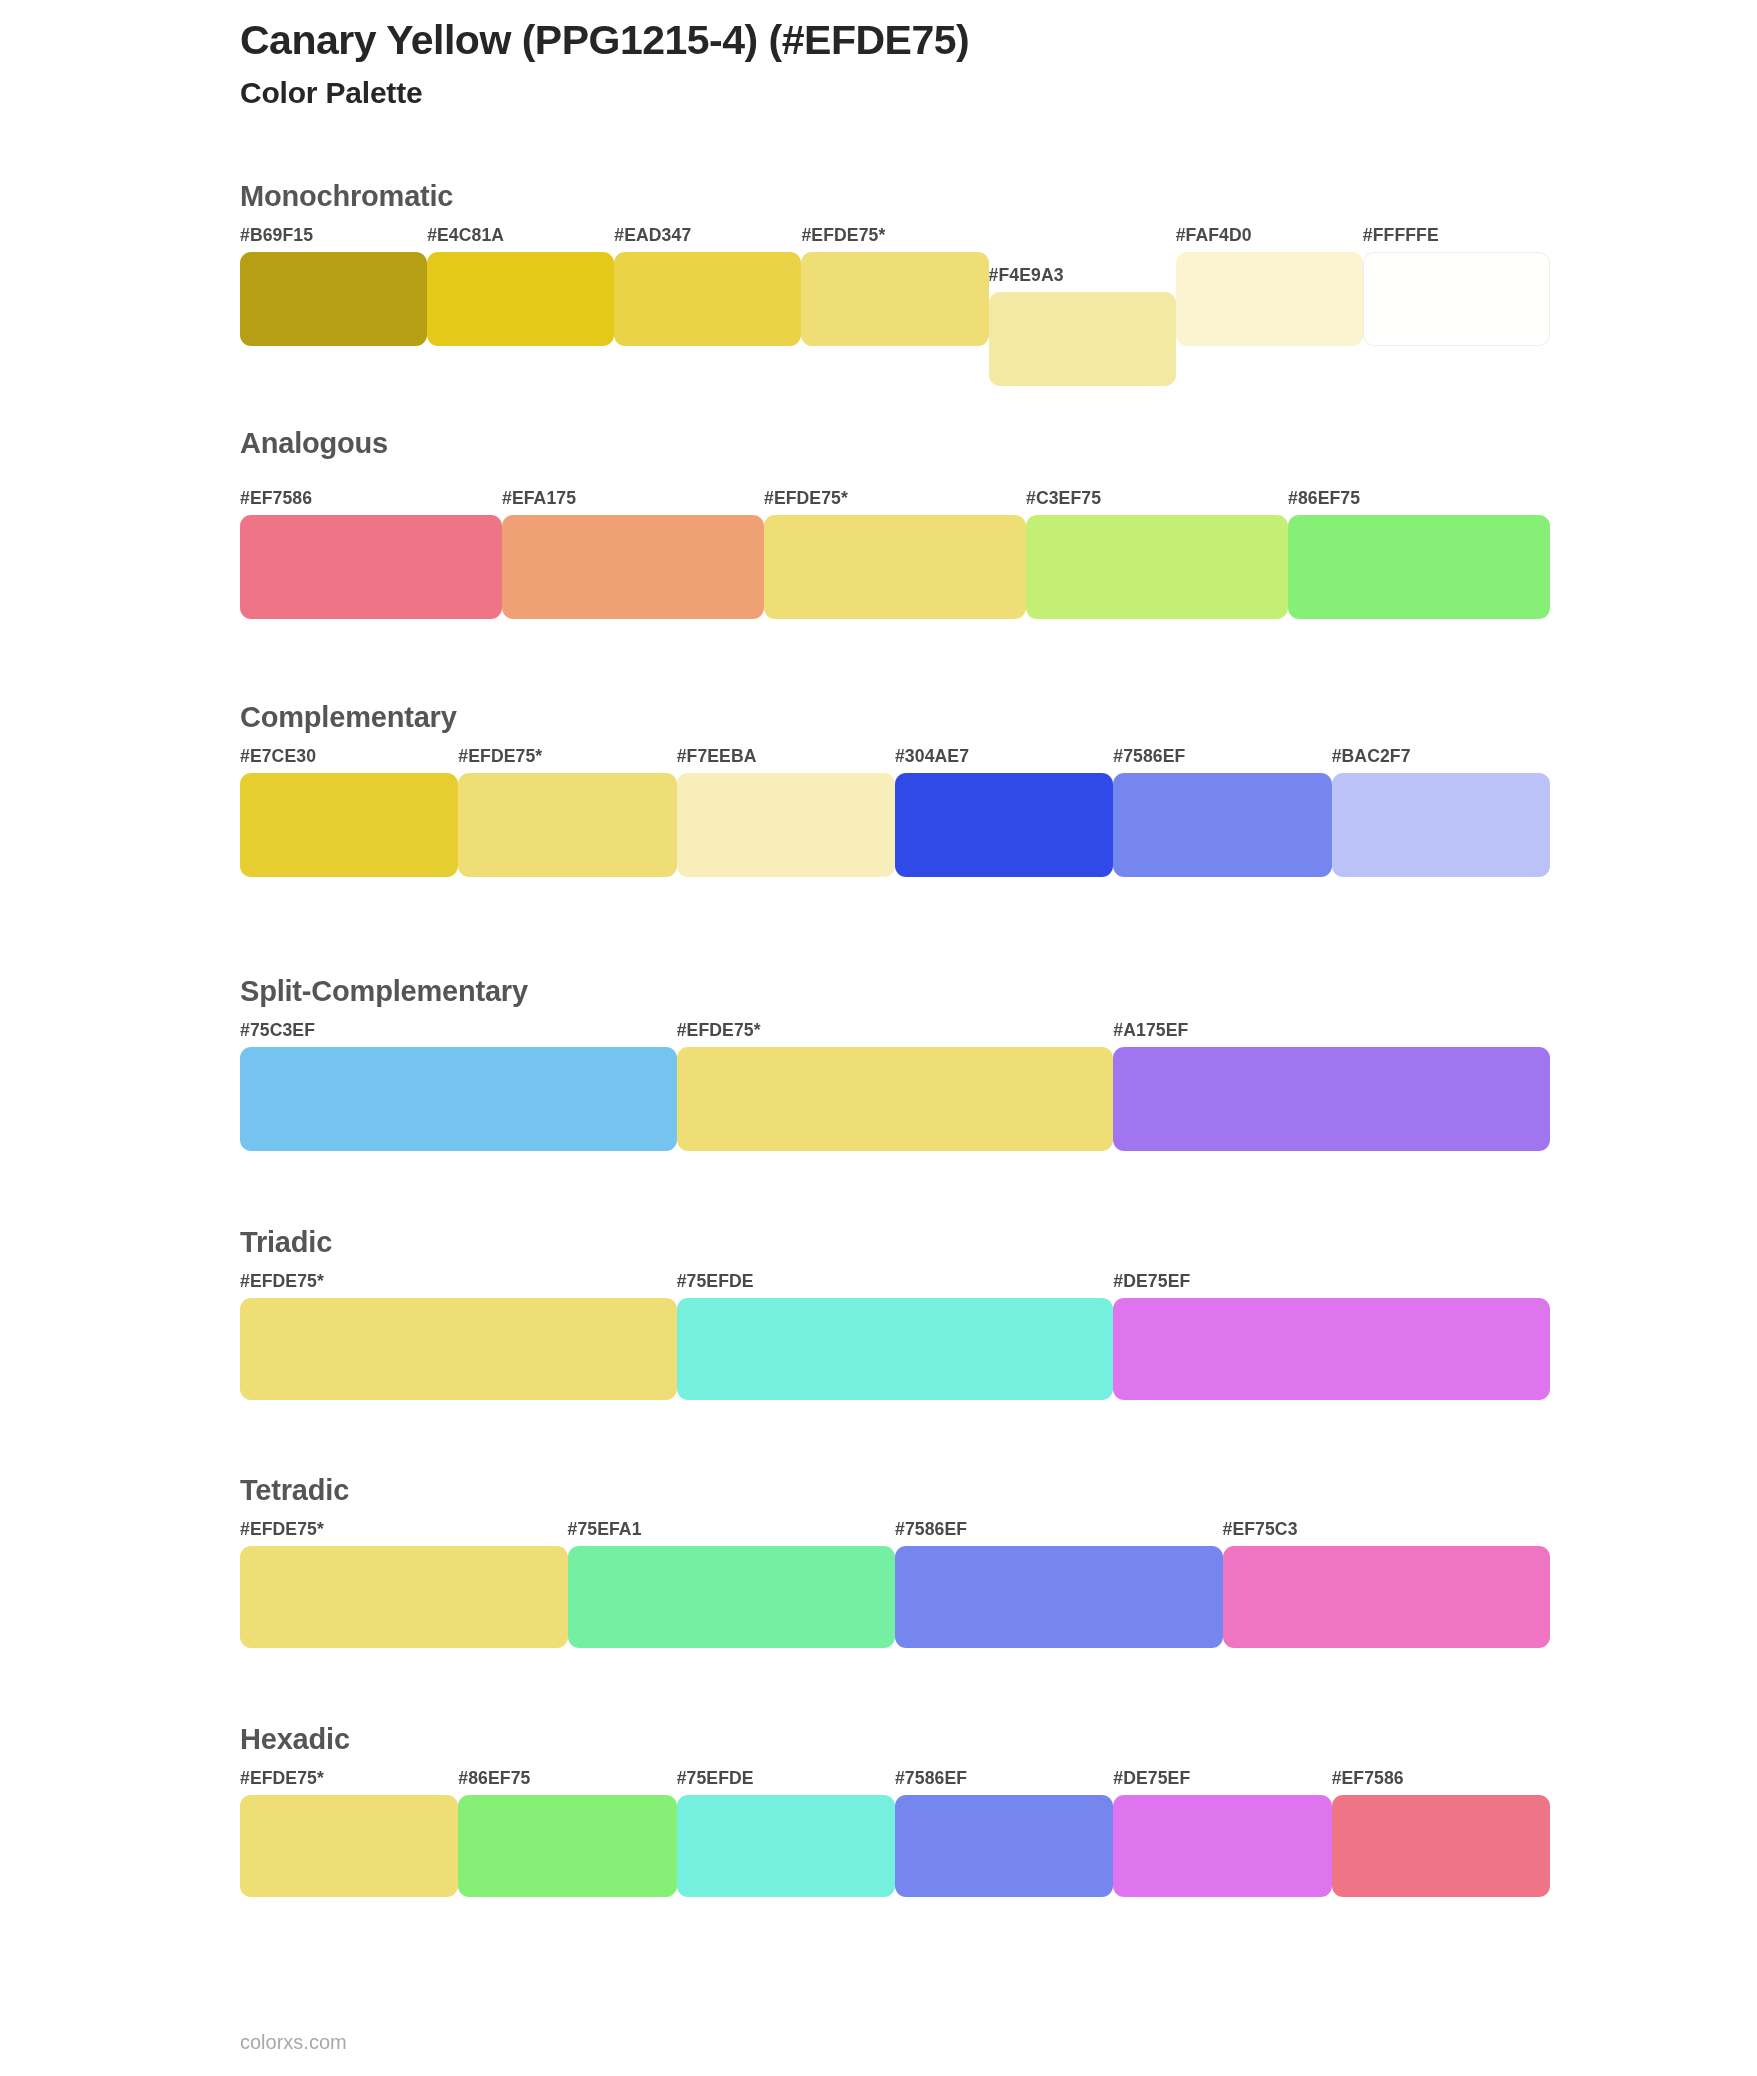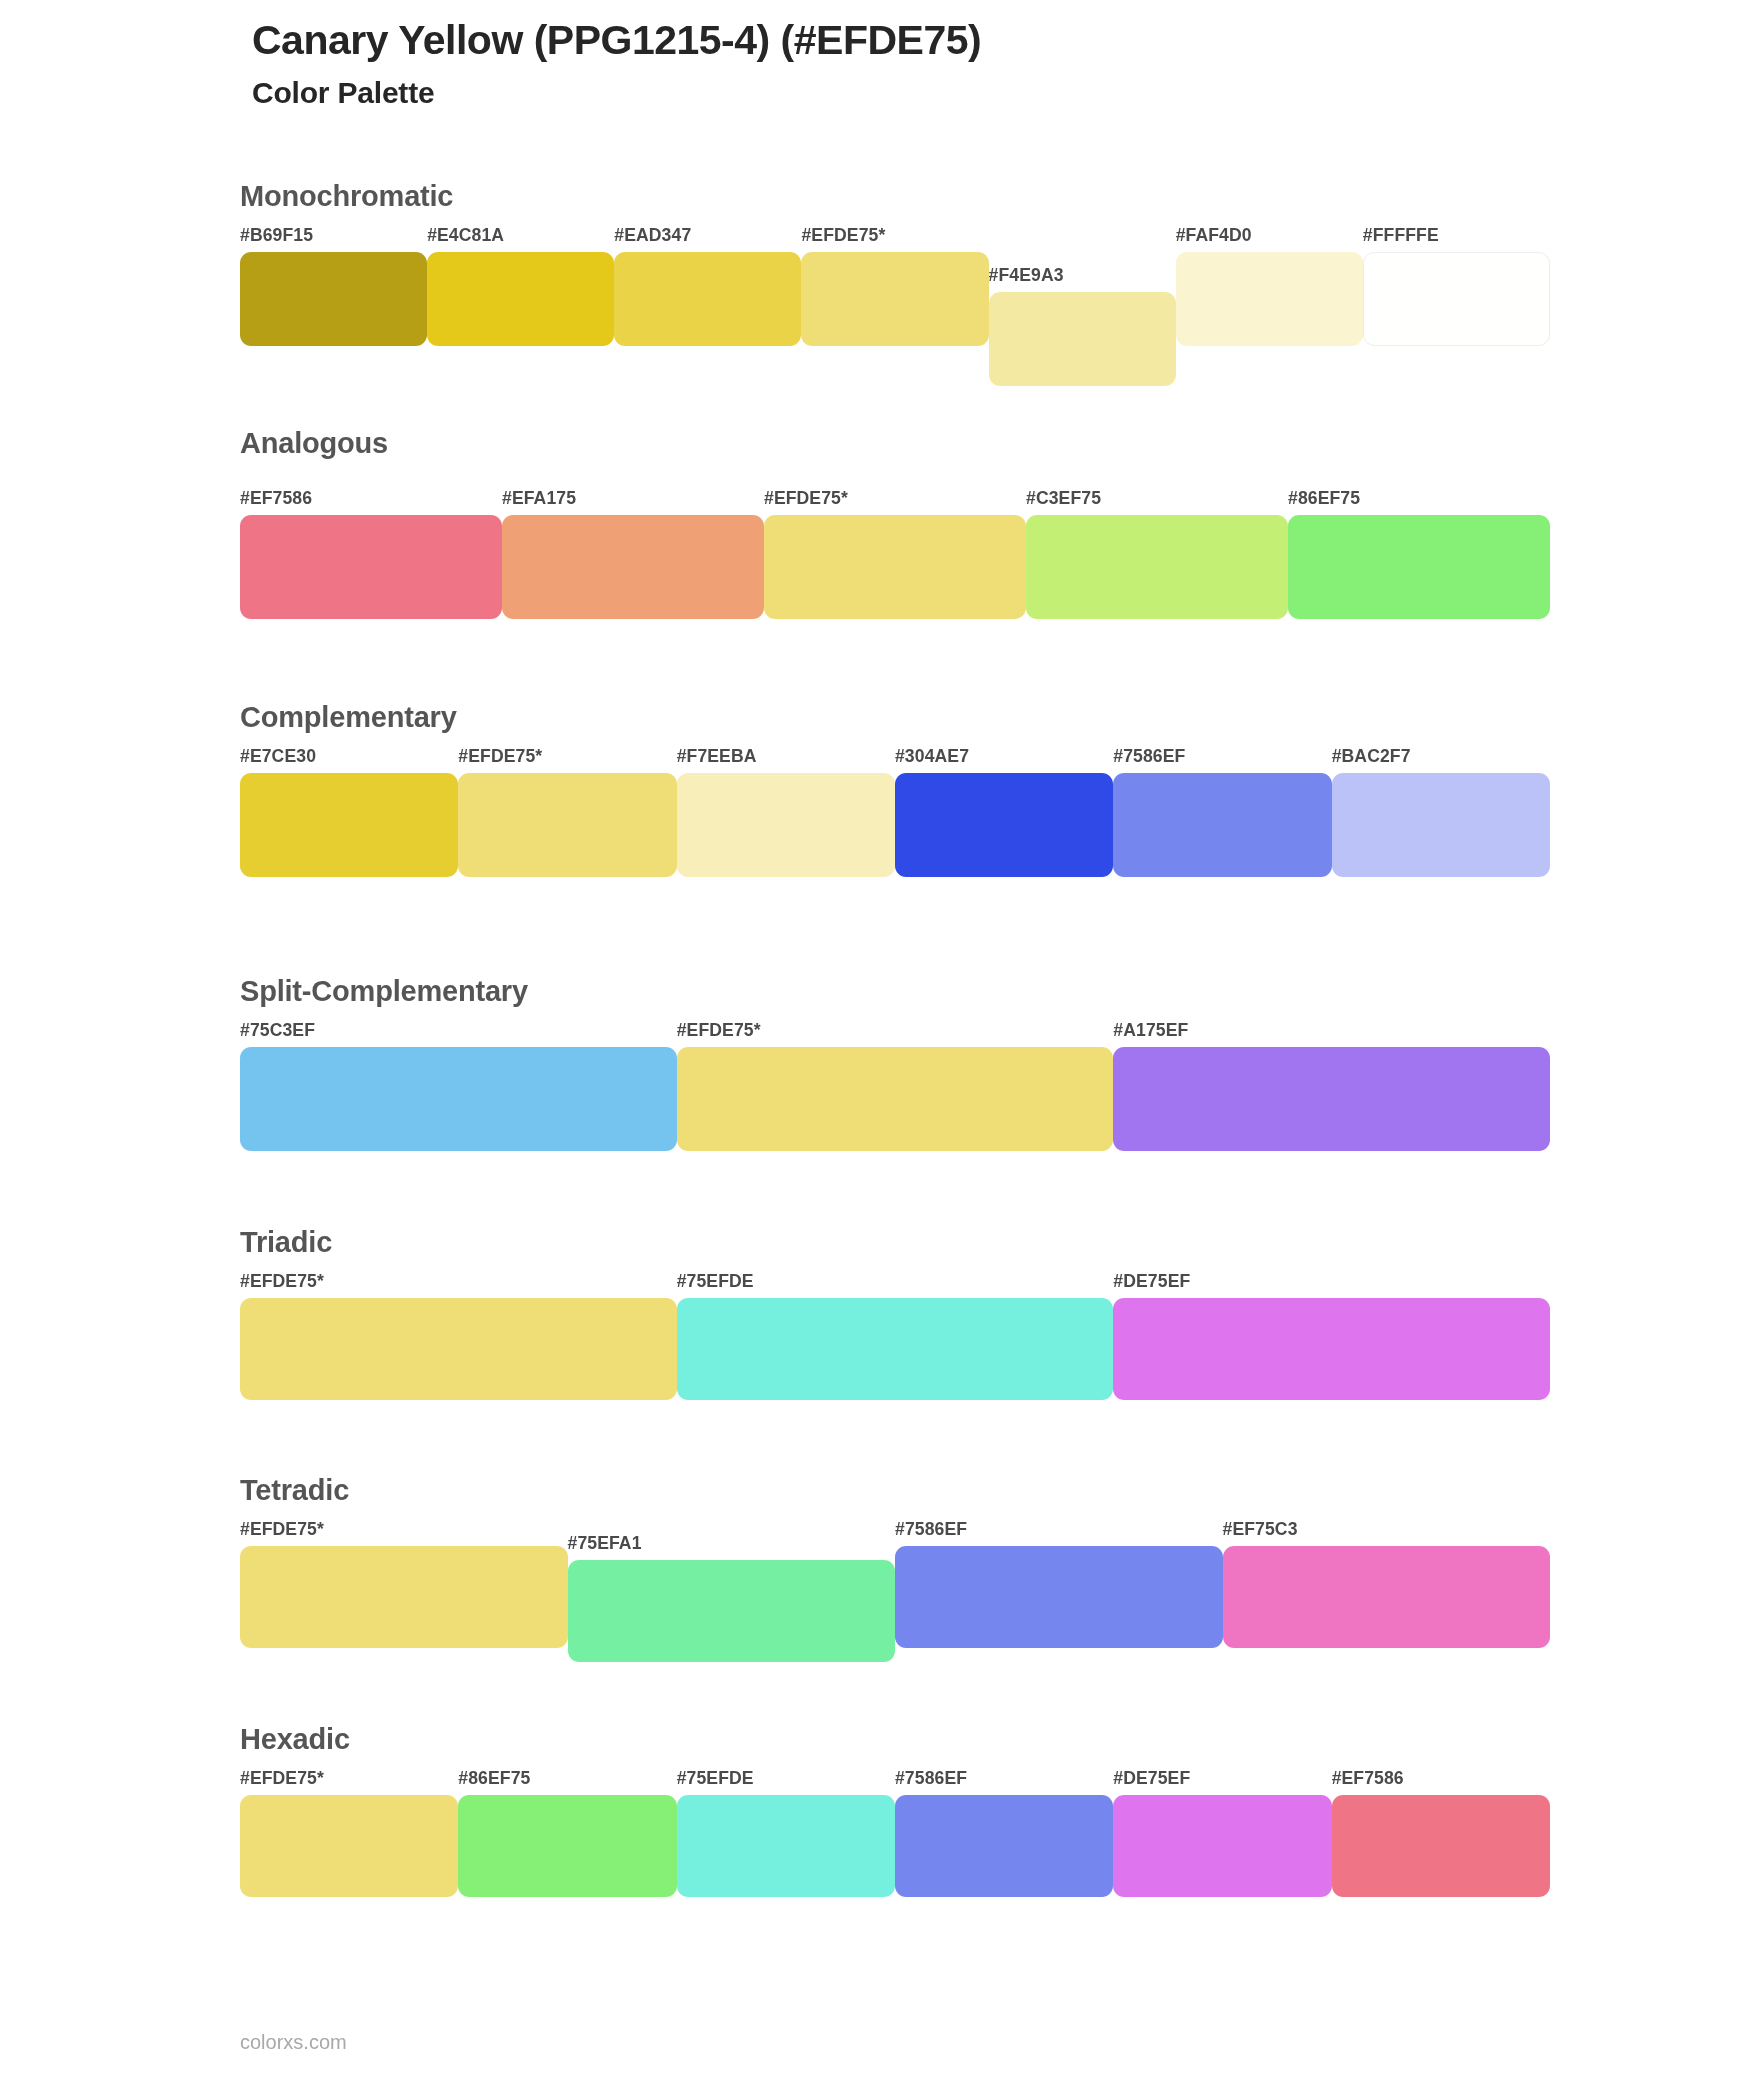--- a/index.html
+++ b/index.html
@@ -18,21 +18,21 @@
   #page {
     position: relative;
     width: 1757px;
     height: 2077px;
     box-sizing: border-box;
   }
 
   
   .header {
     position: absolute;
-    left: 252px;
+    left: 240px;
     top: 17.6px;
     width: 1358px;
   }
   .page-title {
     font-size: 41px;
     font-weight: 700;
     color: #262626;
     letter-spacing: -0.5px;
     line-height: 1.12;
     margin: 0;
@@ -262,21 +262,21 @@
           </div>
         </div>
       </div>
       <div class="palette-section sec-tetradic">
         <div class="section-heading">Tetradic</div>
         <div class="swatch-row">
           <div class="swatch-cell" style="z-index: 4;">
             <div class="swatch-label">#EFDE75*</div>
             <div class="swatch-chip" style="background: rgb(239, 222, 117); height: 102px;"></div>
           </div>
-          <div class="swatch-cell" style="z-index: 3; margin-top: 14px;">
+          <div class="swatch-cell" style="z-index: 3;">
             <div class="swatch-label">#75EFA1</div>
             <div class="swatch-chip" style="background: rgb(117, 239, 161); height: 102px;"></div>
           </div>
           <div class="swatch-cell" style="z-index: 2;">
             <div class="swatch-label">#7586EF</div>
             <div class="swatch-chip" style="background: rgb(117, 134, 239); height: 102px;"></div>
           </div>
           <div class="swatch-cell" style="z-index: 1;">
             <div class="swatch-label">#EF75C3</div>
             <div class="swatch-chip" style="background: rgb(239, 117, 195); height: 102px;"></div>

